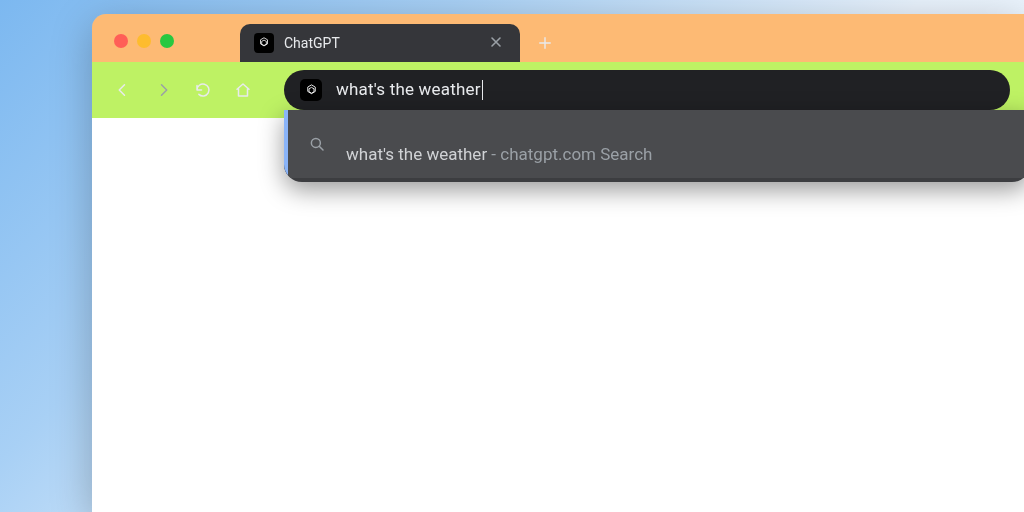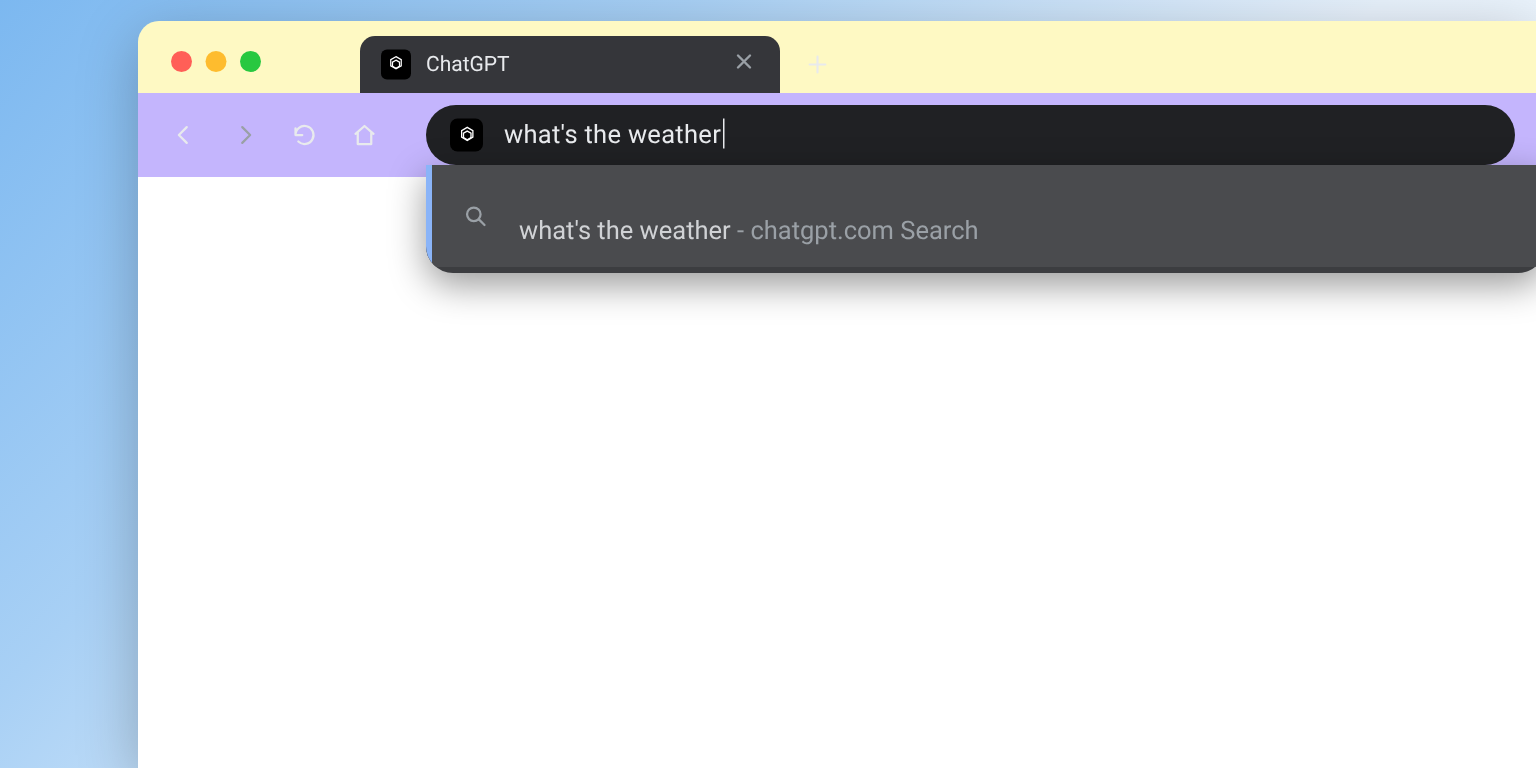--- a/index.html
+++ b/index.html
@@ -15,21 +15,21 @@
       position: absolute;
       top: 14px;
       left: 92px;
       right: 0;
       bottom: 0;
       border-radius: 14px 0 0 0;
       overflow: visible;
       box-shadow: 0 10px 40px rgba(0,0,0,0.25);
     }
     .tab-strip {
-      background: #fef9c3;
+      background: #fdba74;
       height: 48px;
       display: flex;
       align-items: flex-end;
       padding-left: 12px;
       border-radius: 14px 0 0 0;
     }
     .window-controls {
       display: flex;
       gap: 9px;
       align-items: center;
@@ -62,21 +62,21 @@
     .tab-close { color: #9aa0a6; font-size: 13px; cursor: pointer; padding: 2px 4px; }
     .new-tab {
       color: #e8eaed;
       width: 30px; height: 30px;
       display: flex; align-items: center; justify-content: center;
       font-size: 18px; font-weight: 300;
       margin-left: 10px; margin-bottom: 4px;
       cursor: pointer;
     }
     .toolbar {
-      background: #c4b5fd;
+      background: #bef264;
       height: 56px;
       display: flex;
       align-items: center;
       padding: 0 14px;
       gap: 6px;
       position: relative;
     }
     .nav-btn {
       width: 34px; height: 34px;
       display: flex; align-items: center; justify-content: center;

